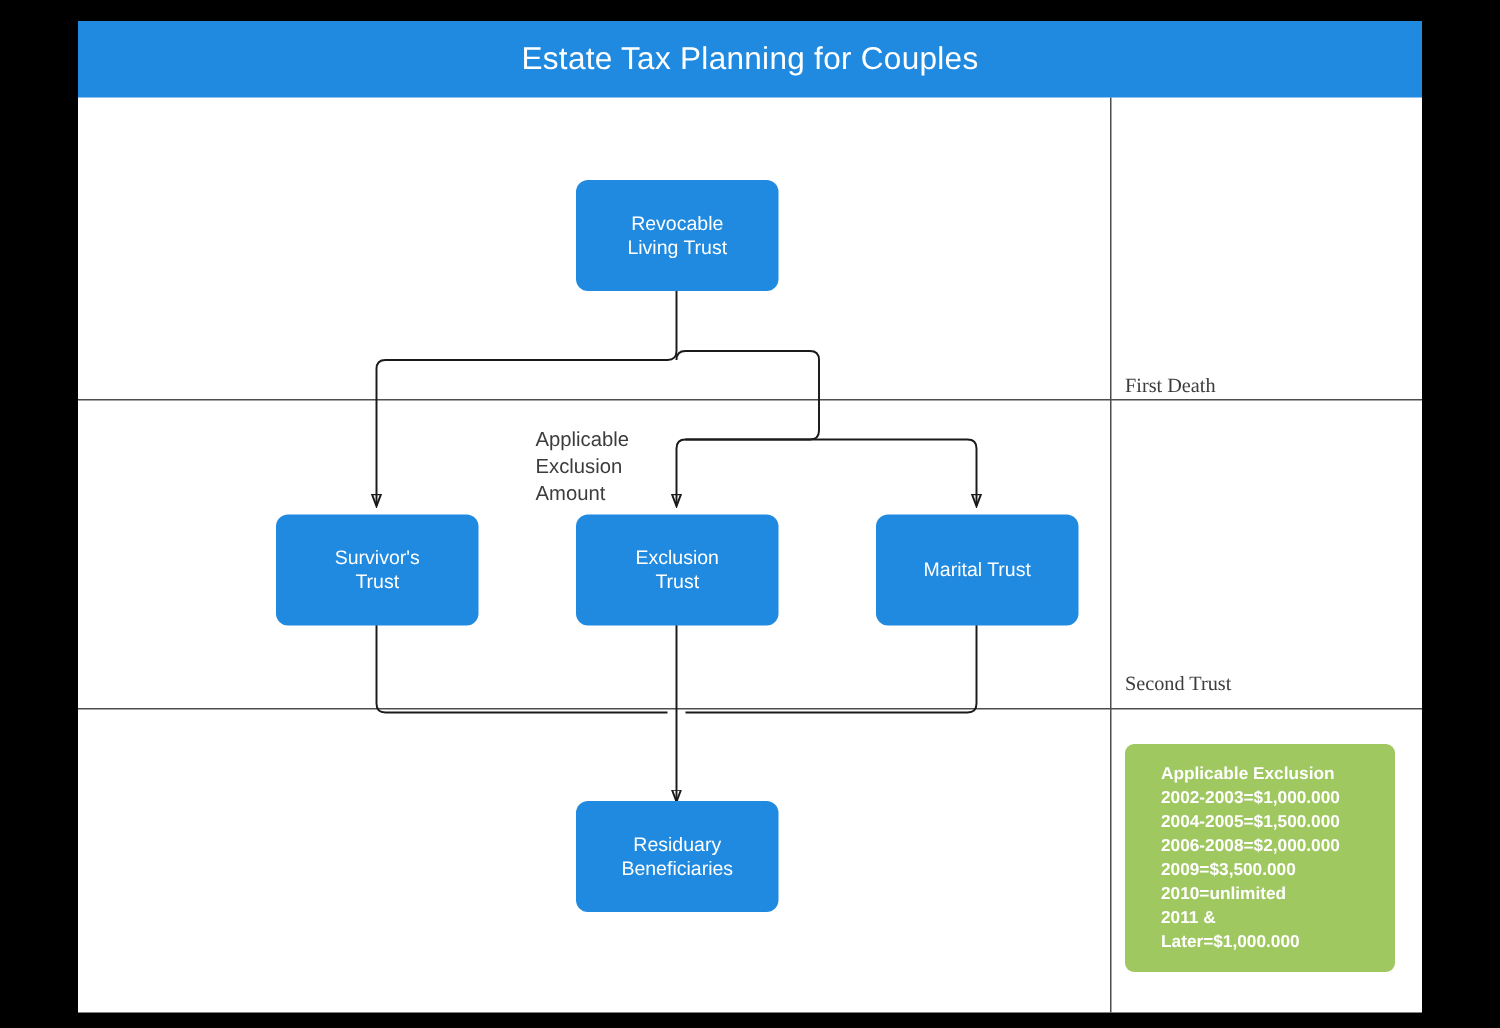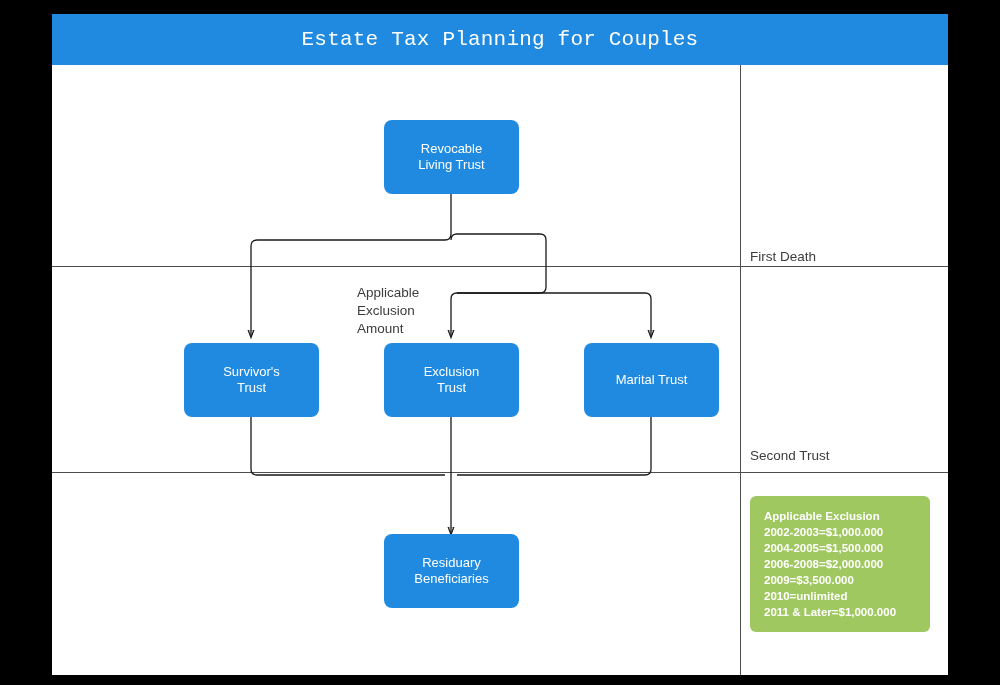--- a/index.html
+++ b/index.html
@@ -13,21 +13,21 @@
     position: absolute;
     left: 52px; top: 14px;
     width: 896px; height: 661px;
     background: #ffffff;
   }
   #header {
     position: absolute;
     left: 0; top: 0;
     width: 896px; height: 51px;
     background: #1f8ae0;
-    display: flex; align-items: center; justify-content: center; font-family: Liberation Mono, monospace;
+    display: flex; align-items: center; justify-content: center;
   }
   #header-title {
     color: #ffffff;
     font-size: 21px;
     letter-spacing: 0.2px;
     font-weight: 400;
   }
   .divider-v {
     position: absolute;
     width: 1px;
@@ -57,27 +57,28 @@
     font-size: 13.5px;
     line-height: 18px;
     white-space: pre-line;
   }
   .phase-label {
     position: absolute;
     color: #3c3c3c;
     font-size: 13.5px;
     line-height: 18px;
     white-space: pre-line;
+    font-family: Liberation Serif, serif;
   }
   #legend {
     position: absolute;
     background: #a0c861;
     border-radius: 6px;
     color: #ffffff;
-    padding: 12px 14px;
+    padding: 12px 24px;
     font-size: 11.5px;
     line-height: 16px;
     font-weight: bold;
   }
   #legend .legend-title { margin-bottom: 0px; }
   svg#wires {
     position: absolute;
     left: 0; top: 0;
     width: 896px; height: 661px;
     pointer-events: none;

